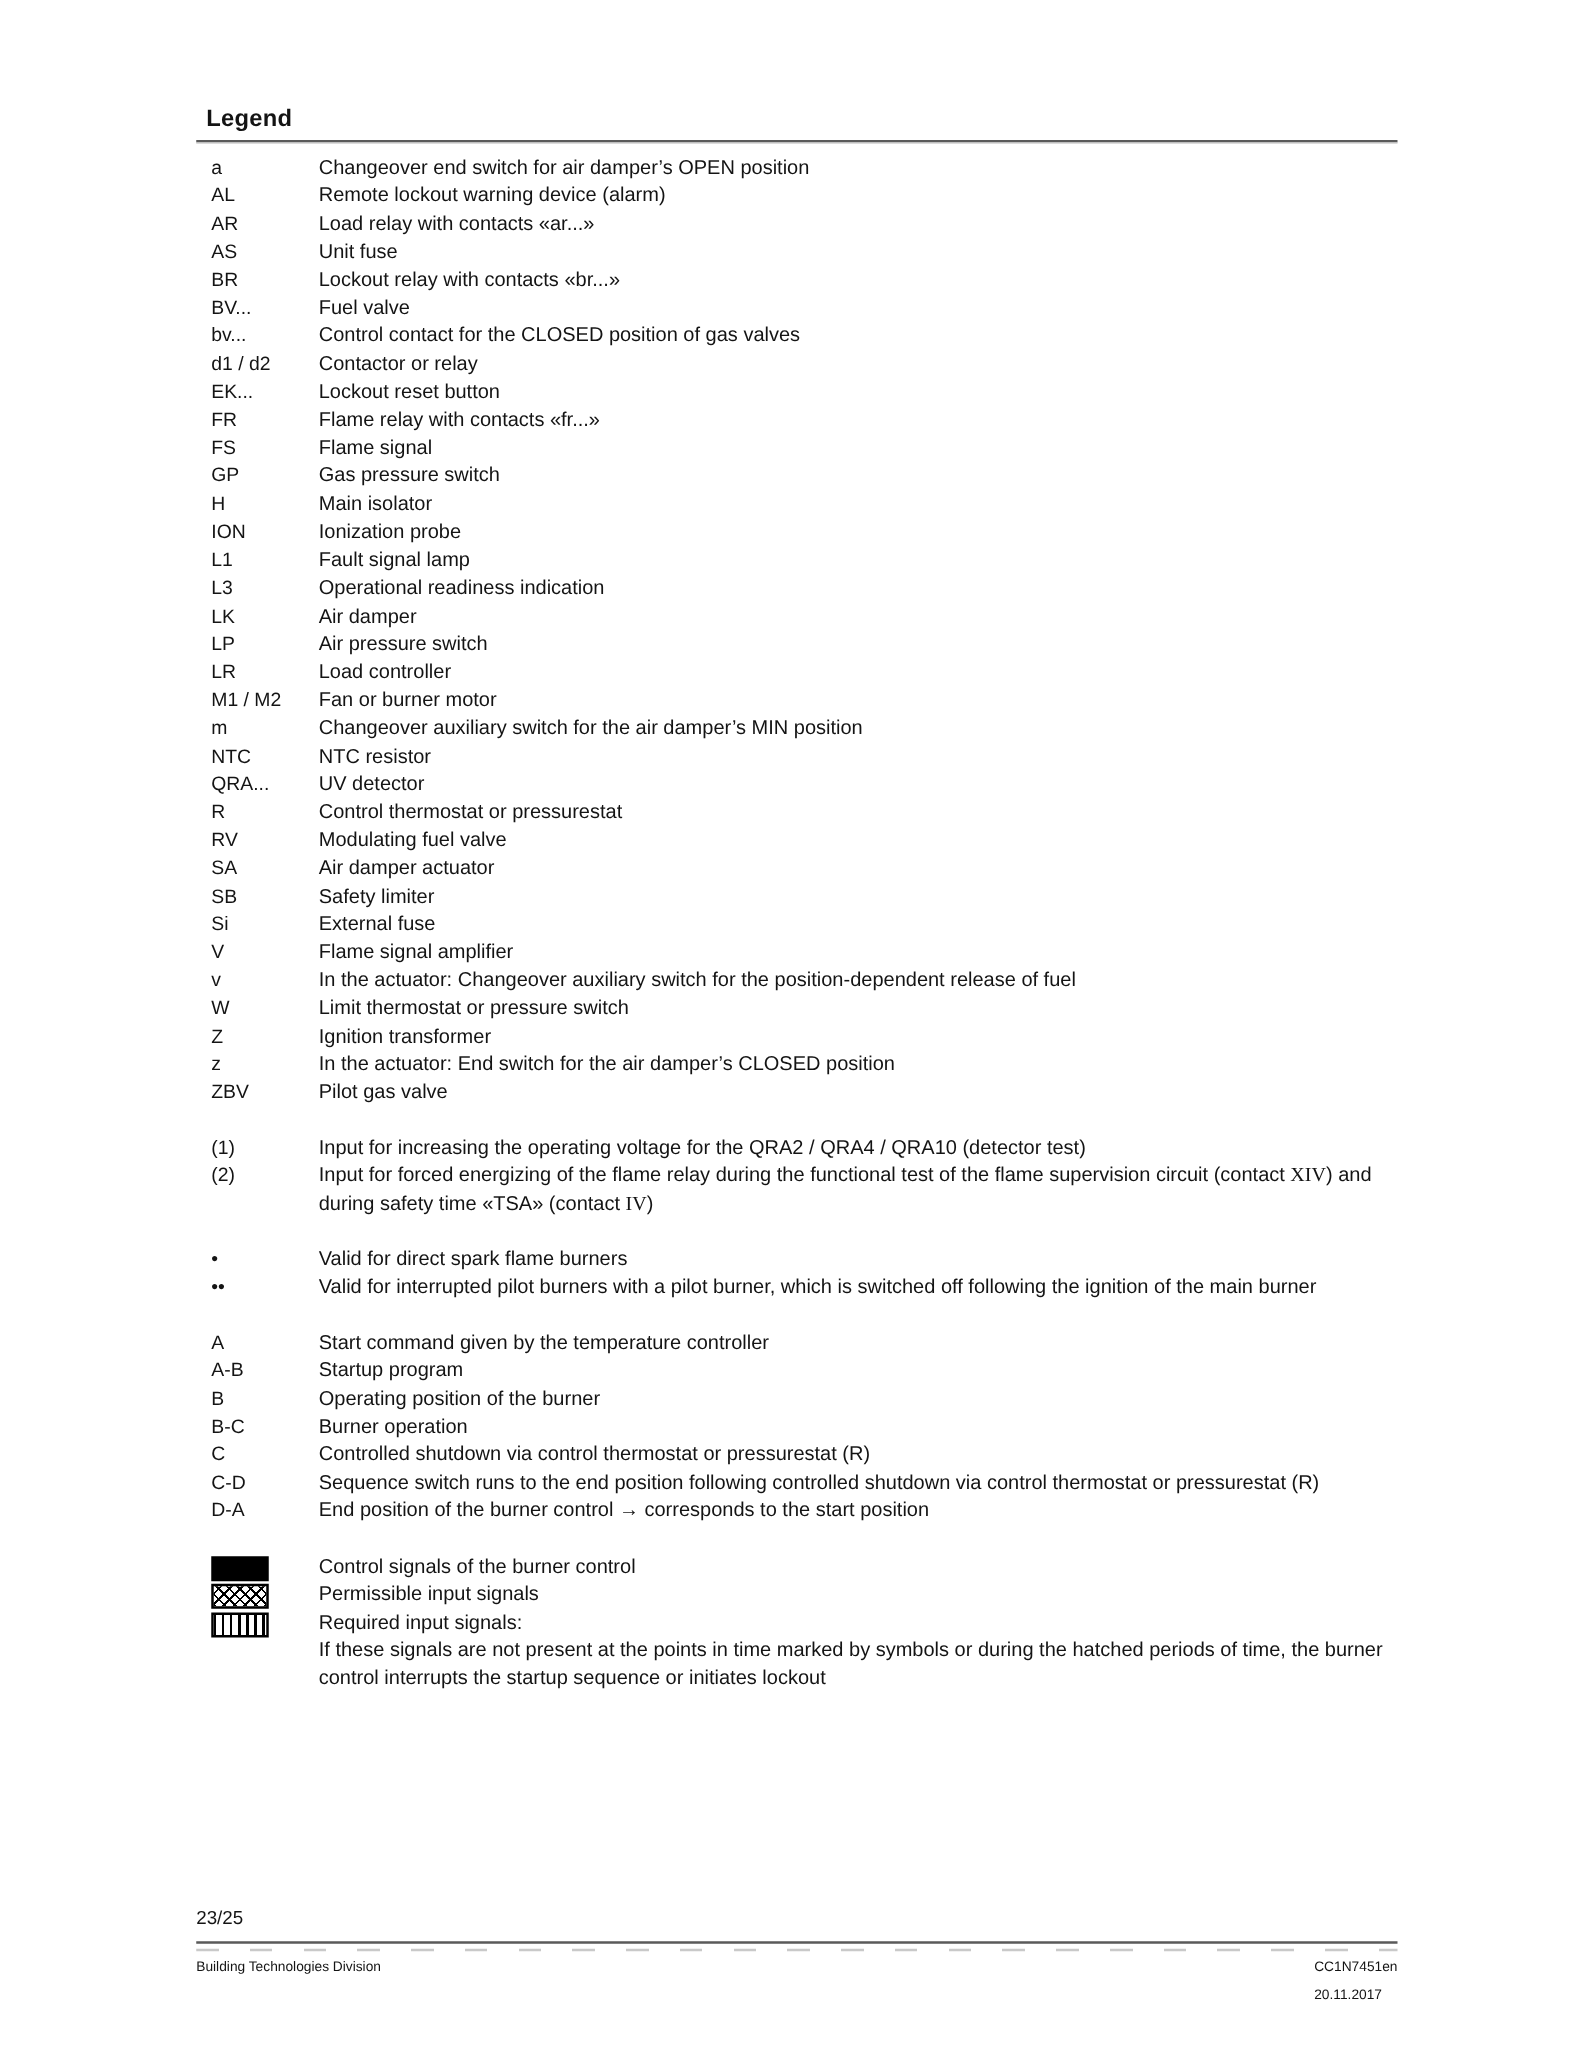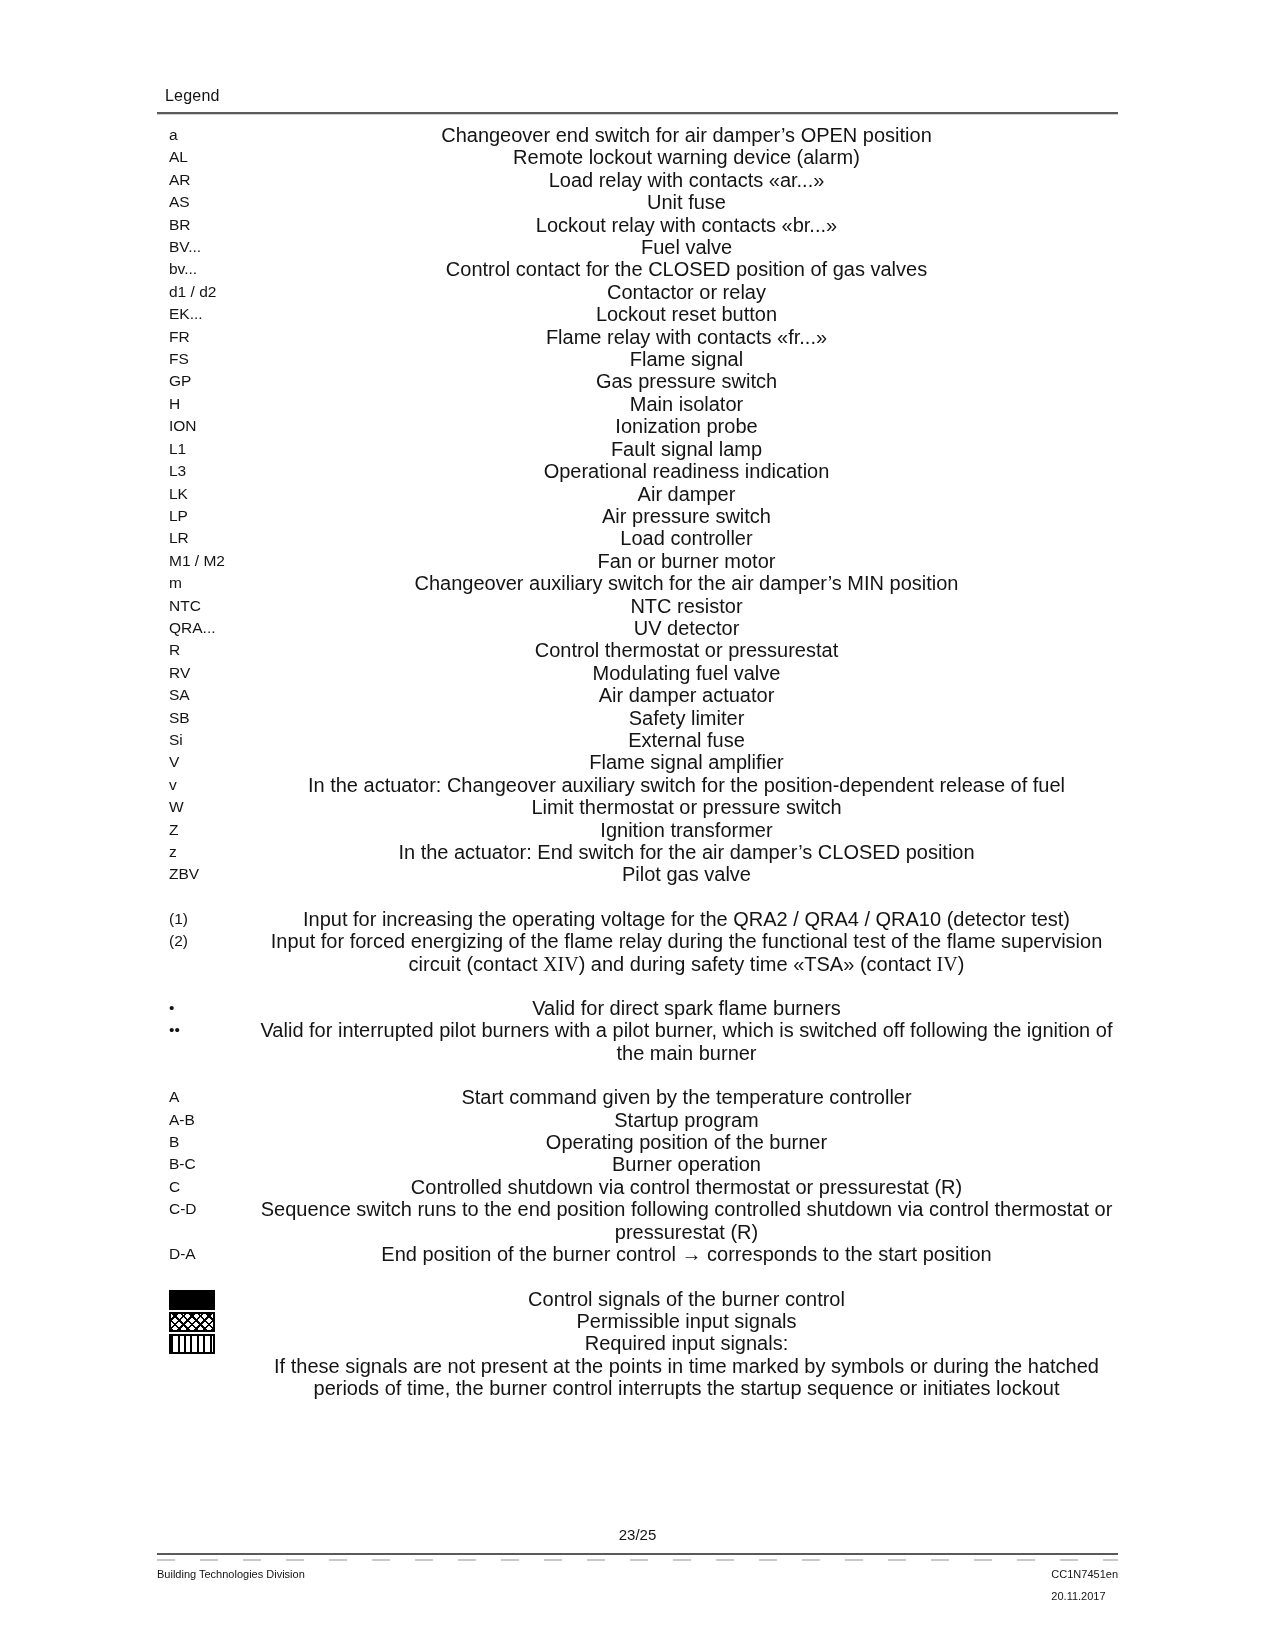--- a/index.html
+++ b/index.html
@@ -10,22 +10,22 @@
     font-family:"Liberation Sans", sans-serif;
     color:#141414;
     overflow:hidden;
   }
   .content {
     position:absolute;
     left:157px; top:85px;
     width:961px;
   }
   .doc-title {
-    font-size:16px;
-    font-weight:normal;
+    font-size:19px;
+    font-weight:bold;
     line-height:21px;
     margin:0 0 0 8px;
     letter-spacing:0.2px;
   }
   .title-rule {
     margin-top:6px;
     height:0;
     border-top:2px solid #5a5a5a;
     border-bottom:1px solid #cfcfcf;
   }
@@ -35,23 +35,22 @@
   .row .key {
     flex:none;
     width:86px;
     padding-left:12px;
     font-size:15.5px;
     line-height:22.4px;
     white-space:nowrap;
   }
   .row .def {
     flex:1;
-    font-size:20px;
+    font-size:16px;
     line-height:22.4px;
-    text-align:center;
   }
   .serif { font-family:"Liberation Serif", serif; }
   .swatch {
     display:block;
     width:46px; height:20px;
     margin-top:2px;
     box-sizing:border-box;
   }
   .swatch.solid { background:#000000; }
   .swatch.cross {
@@ -63,21 +62,21 @@
   .swatch.vlines {
     border:2px solid #000000;
     background:repeating-linear-gradient(90deg, #000 0 2px, transparent 2px 6.5px);
   }
   .footer {
     position:absolute;
     left:157px; top:1524px;
     width:961px;
   }
   .page-num {
-    text-align:center;
+    text-align:left;
     font-size:15px;
     line-height:22px;
     margin-bottom:7px;
   }
   .footer-rule {
     height:0;
     border-top:2px solid #5a5a5a;
   }
   .footer-dashes {
     margin-top:4px;

